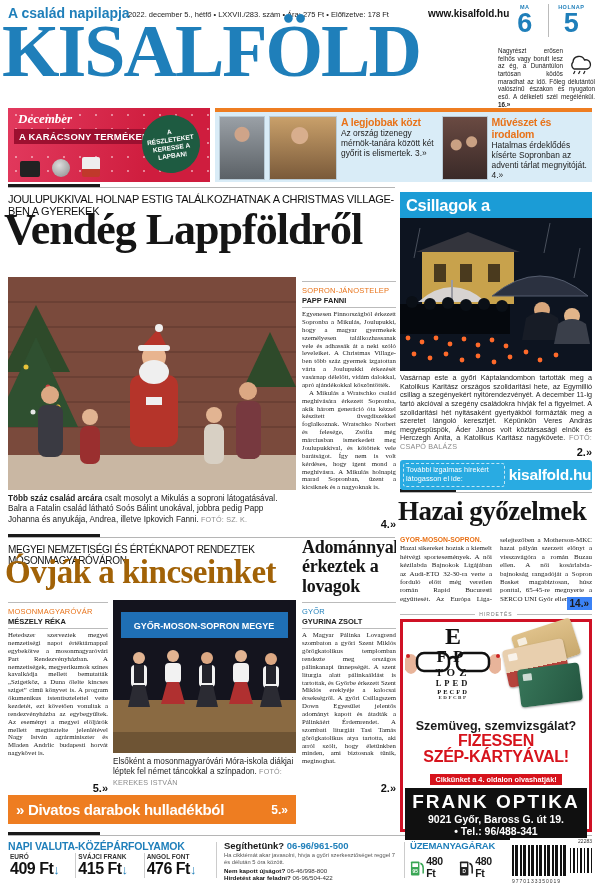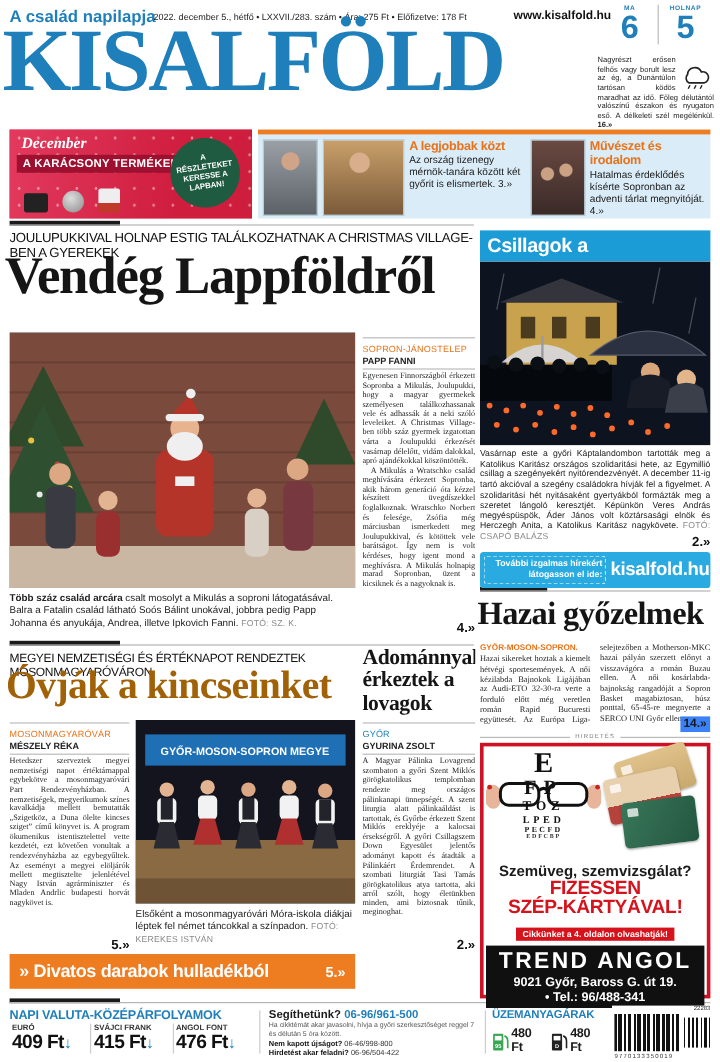--- a/index.html
+++ b/index.html
@@ -82,21 +82,21 @@
   .news-banner{position:absolute;left:400px;top:192px;width:192px;height:26px;background:#1b9cd6;
                color:#fff;font-weight:bold;font-size:16.5px;line-height:26px;padding-left:6px;
                box-sizing:border-box;letter-spacing:-.3px;}
   .cs-photo{left:400px;top:218px;width:192px;height:153px;}
   .cs-body{left:400px;top:374px;width:192px;height:84px;font-family:"Liberation Sans",sans-serif;}
   .cs-body .body-txt{font-family:"Liberation Sans",sans-serif;font-size:7.2px;line-height:1.2;}
 
   .site-banner{position:absolute;left:400px;top:460px;width:192px;height:30px;background:#29abe2;
                border-radius:3px;display:flex;align-items:center;}
   .site-banner .left{flex:none;width:96px;margin:3px;padding:2px;border:1px dashed rgba(255,255,255,.7);
-                     border-radius:3px;color:#fff;font-size:7.3px;font-weight:bold;text-align:right;line-height:1.2;}
+                     border-radius:3px;color:#fff;font-size:7.3px;font-weight:normal;text-align:left;line-height:1.2;}
   .site-banner .right{flex:1;color:#fff;font-weight:bold;font-size:15.5px;text-align:center;letter-spacing:-.3px;}
 
   
   .hazai-headline{position:absolute;left:398px;top:496px;font-size:27px;font-weight:bold;
                   letter-spacing:-.5px;color:#151515;}
   .hazai-body{position:absolute;left:400px;top:536px;width:192px;height:74px;overflow:hidden;}
   .hazai-body .cols{column-count:2;column-gap:8px;font-family:"Liberation Serif",serif;
                     font-size:7px;line-height:1.2;text-align:justify;}
   .loc-lead{font-family:"Liberation Sans",sans-serif;font-weight:bold;color:#e8731a;font-size:6.8px;}
   .pref-hl{position:absolute;right:0;bottom:0;background:#3b82f6;padding:1px 3px;
@@ -407,21 +407,21 @@
         <div class="card c3">
             <div class="chip"></div>
           </div>
       </div>
     </div>
     <div class="ad-q">Szemüveg, szemvizsgálat?</div>
     <div class="ad-cta">FIZESSEN</div>
     <div class="ad-cta">SZÉP-KÁRTYÁVAL!</div>
     <div class="ad-note-wrap"><span class="ad-note">Cikkünket a 4. oldalon olvashatják!</span></div>
     <div class="ad-brand">
-      <div class="nm">TREND ANGOL</div>
+      <div class="nm">FRANK OPTIKA</div>
       <div class="ad1">9021 Győr, Baross G. út 19.</div>
       <div class="ad2">• Tel.: 96/488-341</div>
     </div>
   </div>
 
   <div class="kicker ovjak-kicker">MEGYEI NEMZETISÉGI ÉS ÉRTÉKNAPOT RENDEZTEK MOSONMAGYARÓVÁRON</div>
   <div class="ovjak-headline serif">Óvják a kincseinket</div>
 
   <div class="art-col ovjak-col">
     <div class="byl-rule"></div>

